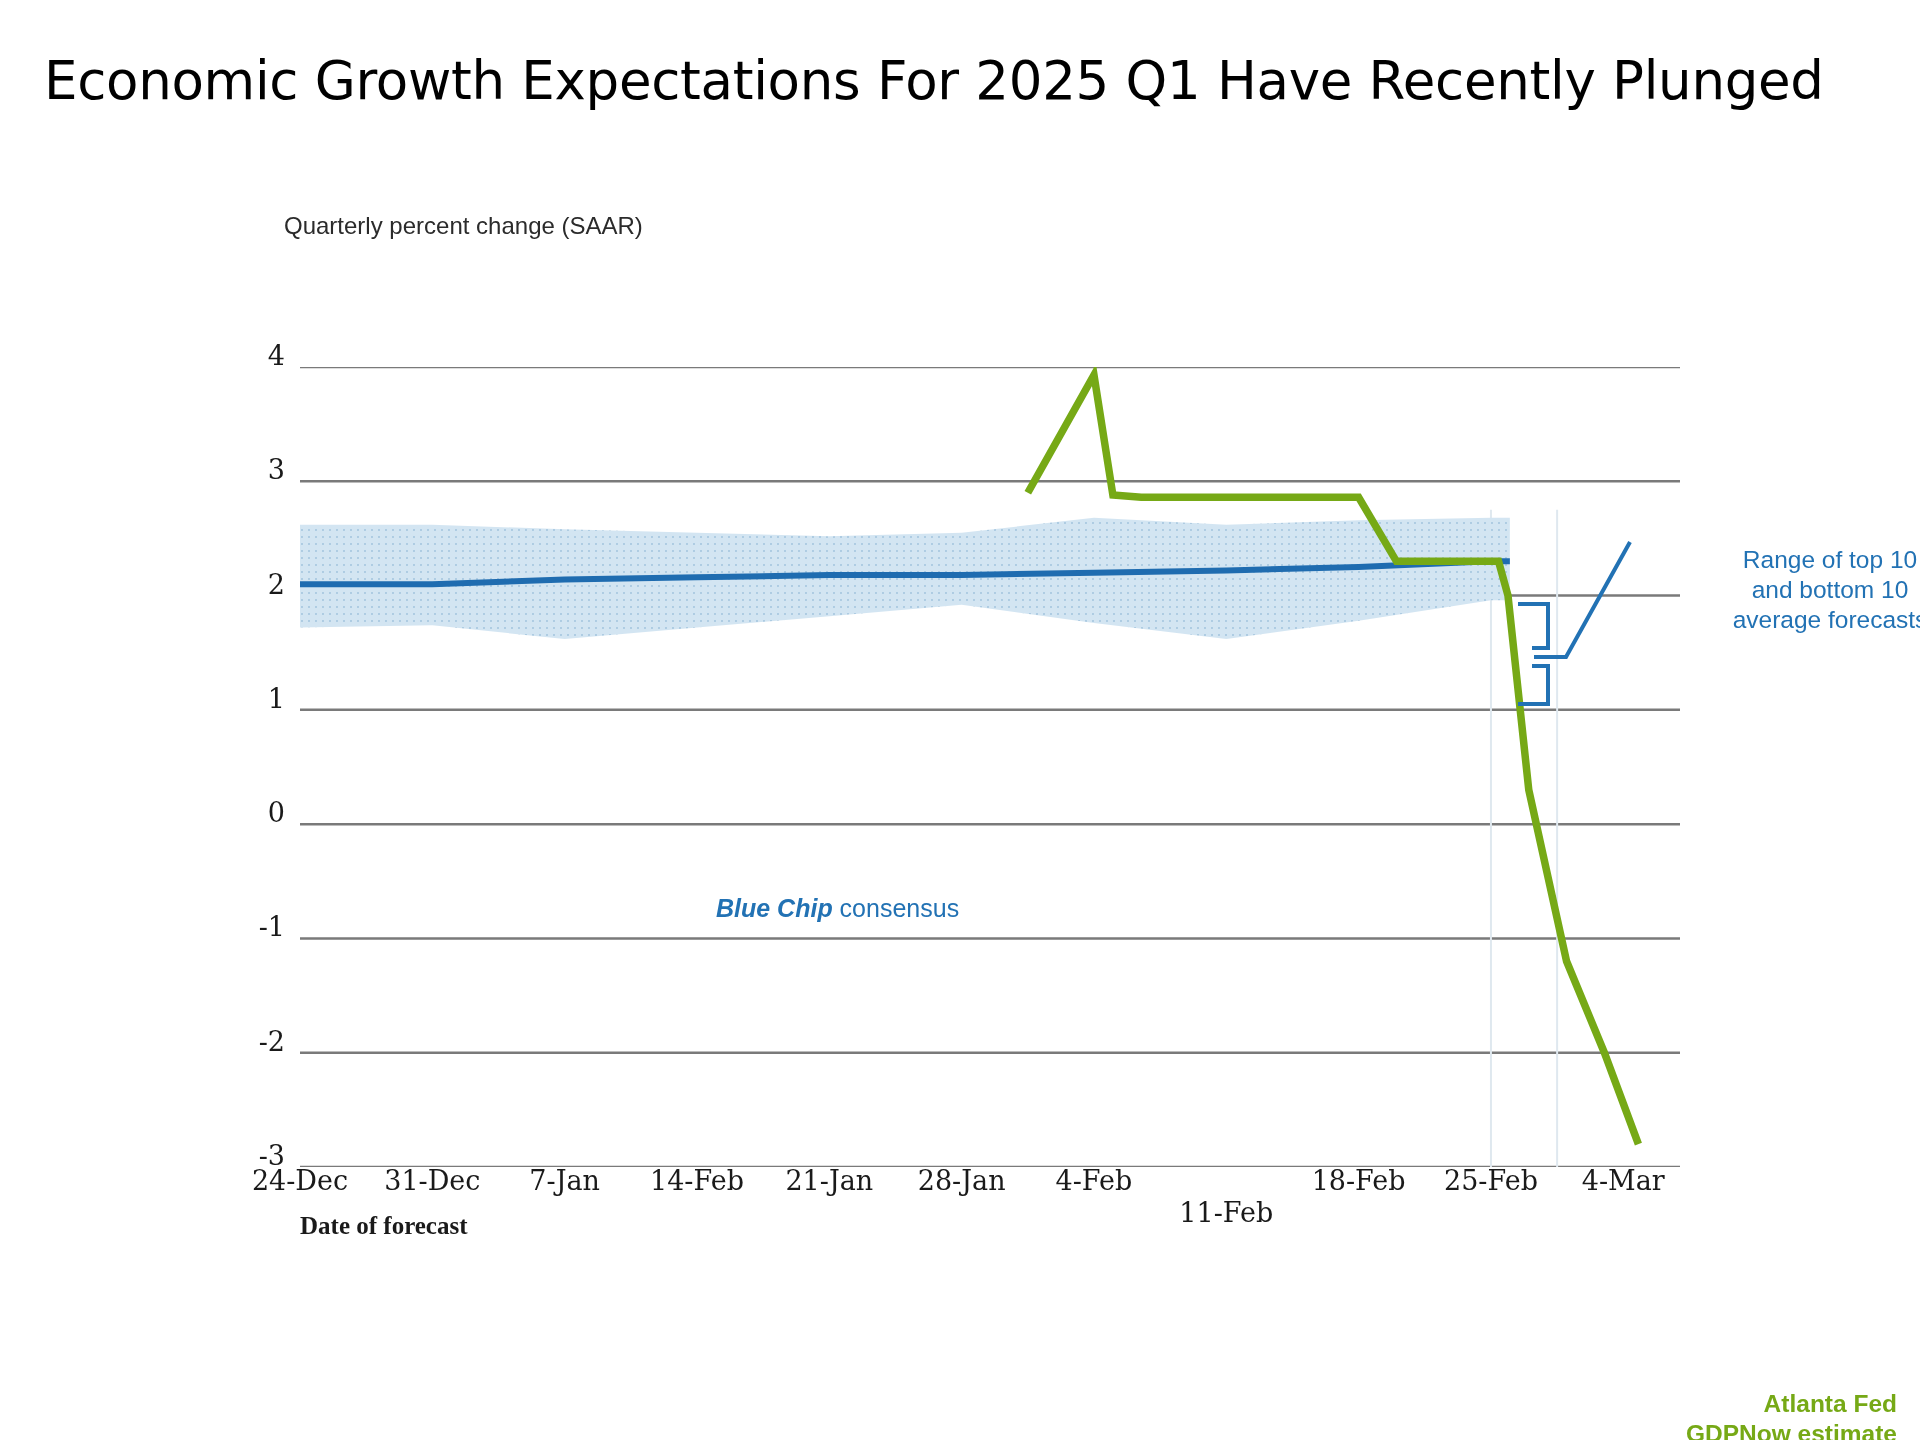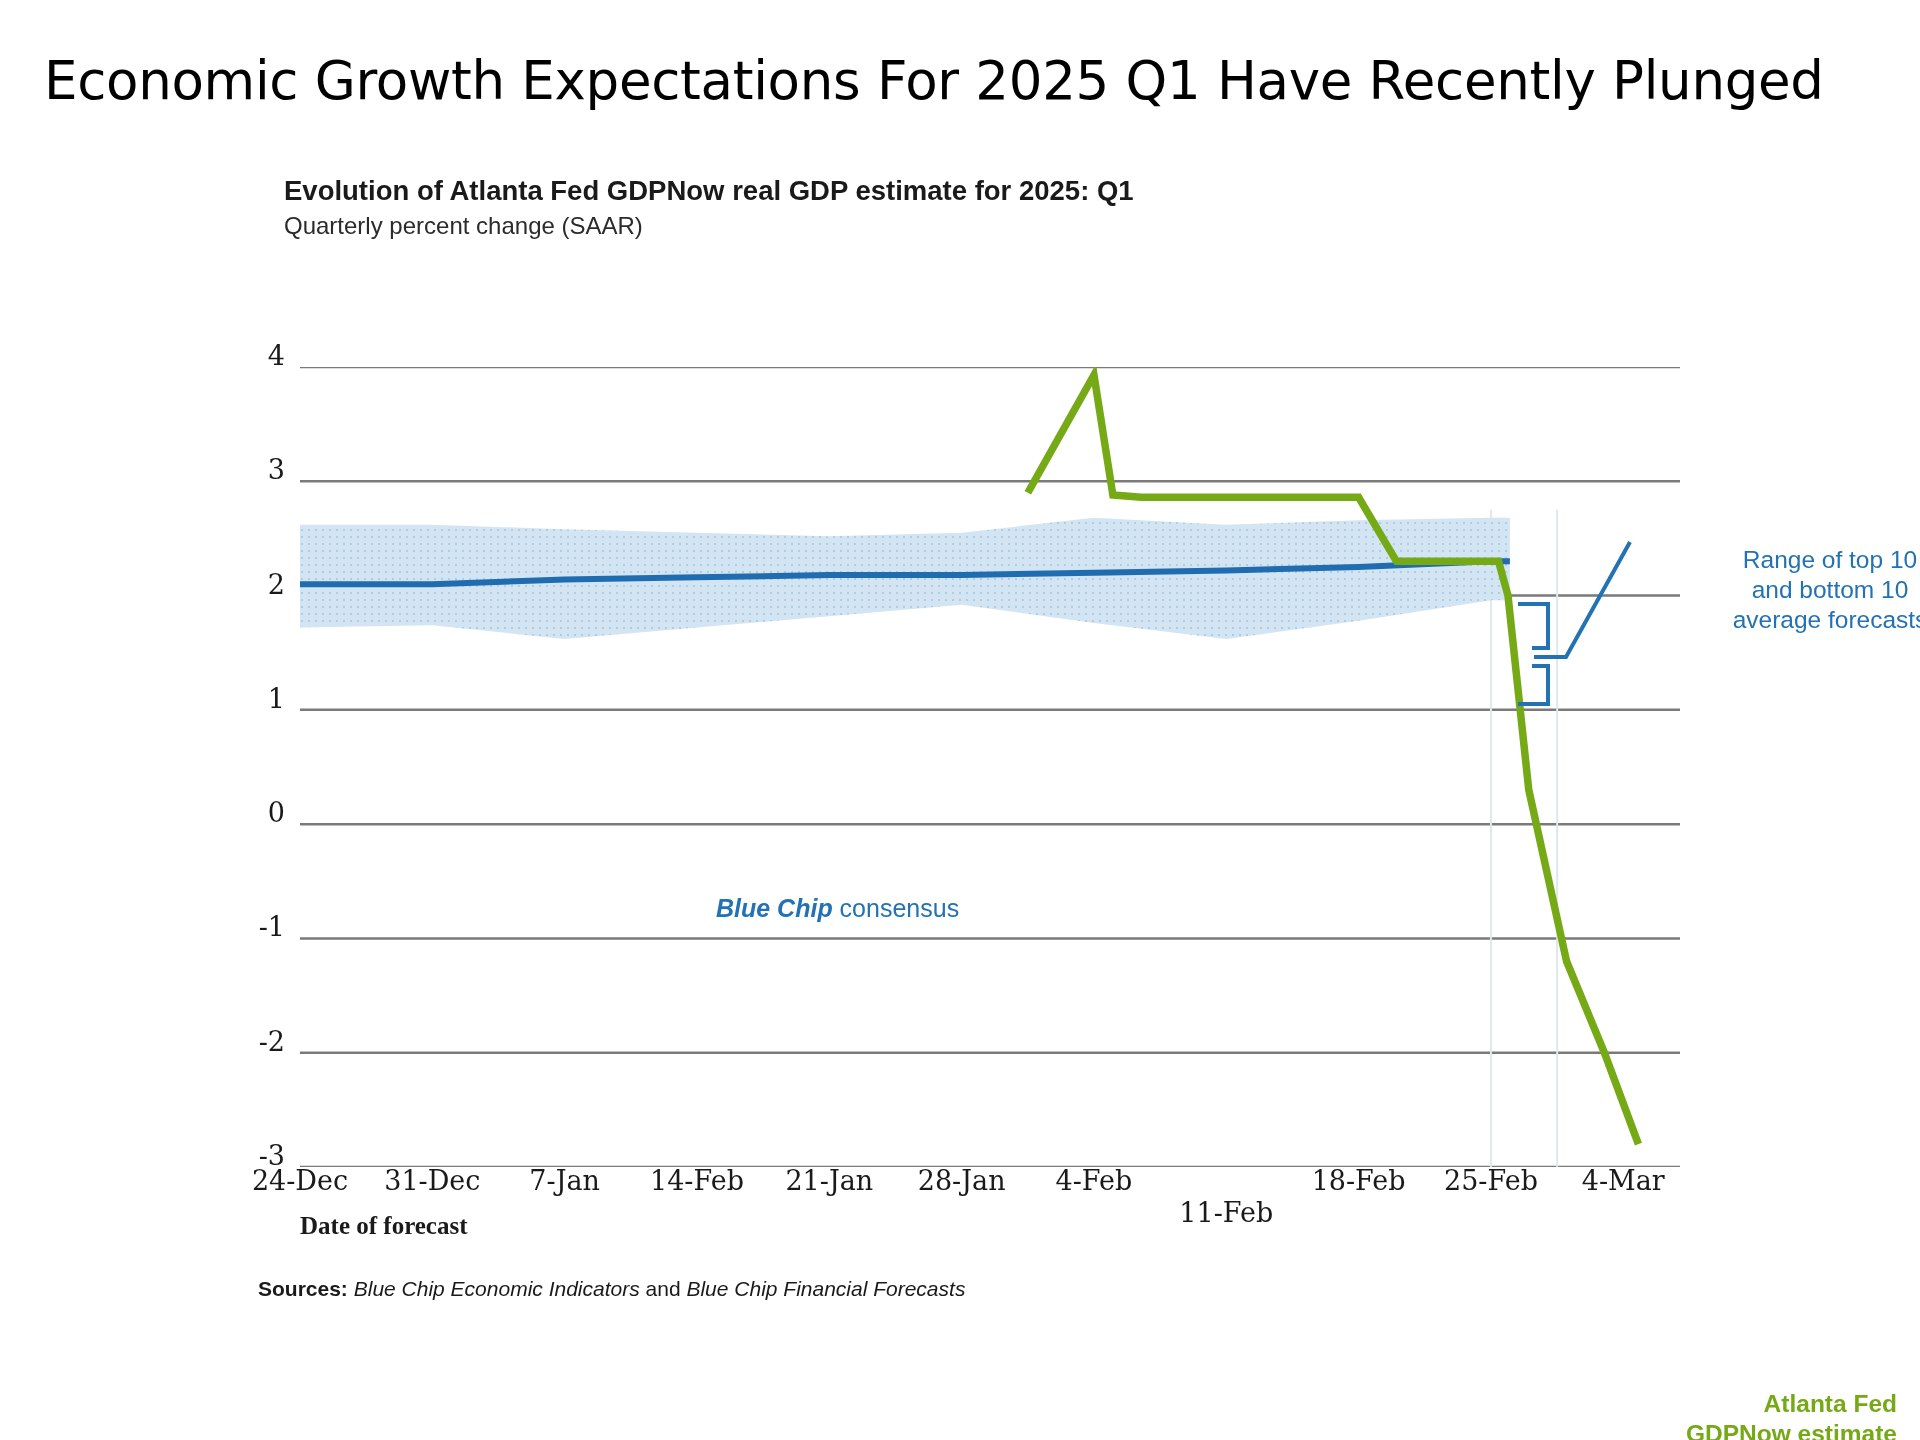--- a/index.html
+++ b/index.html
@@ -131,21 +131,20 @@
   #notes i{font-style:italic;}
   .note-line{margin:0;}
 </style>
 </head>
 <body>
 
 <div id="slide-title">Economic Growth Expectations For 2025 Q1 Have Recently Plunged</div>
 
 <div id="chart-figure">
 
-  <div id="chart-title">Evolution of Atlanta Fed GDPNow real GDP estimate for 2025: Q1</div>
   <div id="chart-subtitle">Quarterly percent change (SAAR)</div>
 
   <div id="y-axis-labels">
       <div class="ytick" style="top: 0px;">4</div>
       <div class="ytick" style="top: 114.286px;">3</div>
       <div class="ytick" style="top: 228.571px;">2</div>
       <div class="ytick" style="top: 342.857px;">1</div>
       <div class="ytick" style="top: 457.143px;">0</div>
       <div class="ytick" style="top: 571.429px;">-1</div>
       <div class="ytick" style="top: 685.714px;">-2</div>
@@ -218,16 +217,15 @@
       <div class="xtick" style="left: 661.644px; text-align: center;">28-Jan</div>
       <div class="xtick" style="left: 793.973px;">4-Feb</div>
       <div class="xtick" style="left: 926.301px; margin-top: 32px;">11-Feb</div>
       <div class="xtick" style="left: 1058.63px;">18-Feb</div>
       <div class="xtick" style="left: 1190.96px;">25-Feb</div>
       <div class="xtick" style="left: 1323.29px;">4-Mar</div>
     </div>
   <div id="x-axis-title">Date of forecast</div>
 
   <div id="notes">
-    <p class="note-line"><b>Sources:</b> <i>Blue Chip Economic Indicators</i><span> and </span><i>Blue Chip Financial Forecasts</i></p>
   </div>
 
 </div>
 
 </body></html>

